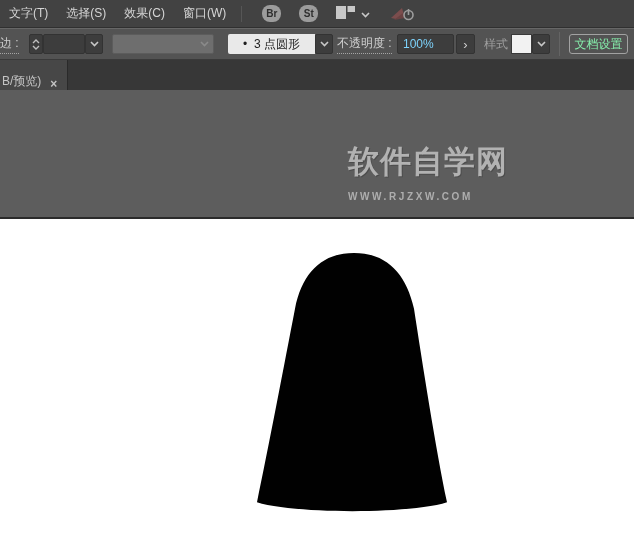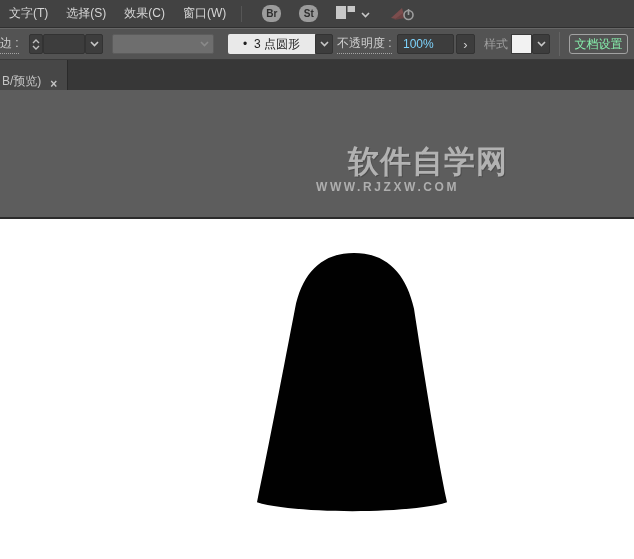--- a/index.html
+++ b/index.html
@@ -78,25 +78,24 @@
   }
   .tab-close { color: #c4c4c4; font-size: 12px; font-weight: bold; line-height: 1; }
 
   
   .canvas-area { height: 127px; flex: 0 0 127px; background: #5d5d5d; position: relative; }
   .watermark { position: absolute; top: 56px; right: 126px; text-align: left; }
   .wm-title {
     font-size: 31px; font-weight: bold; letter-spacing: 1px;
     color: #b2b2b2; text-shadow: 1px 1px 0 #4c4c4c;
     line-height: 1;
-    margin-left: 32px;
   }
   .wm-url {
-    margin-top: 3px;
-    font-size: 12px; font-weight: bold; letter-spacing: 2.6px;
+    margin-top: 14px;
+    font-size: 10px; font-weight: bold; letter-spacing: 2.6px;
     color: #aeaeae;
   }
 
   
   .artboard { flex: 1 1 auto; background: #ffffff; border-top: 2px solid #2b2b2b; position: relative; }
   .artboard svg { position: absolute; left: 0; top: 0; width: 100%; height: 100%; display: block; }
 </style>
 </head>
 <body>
 

